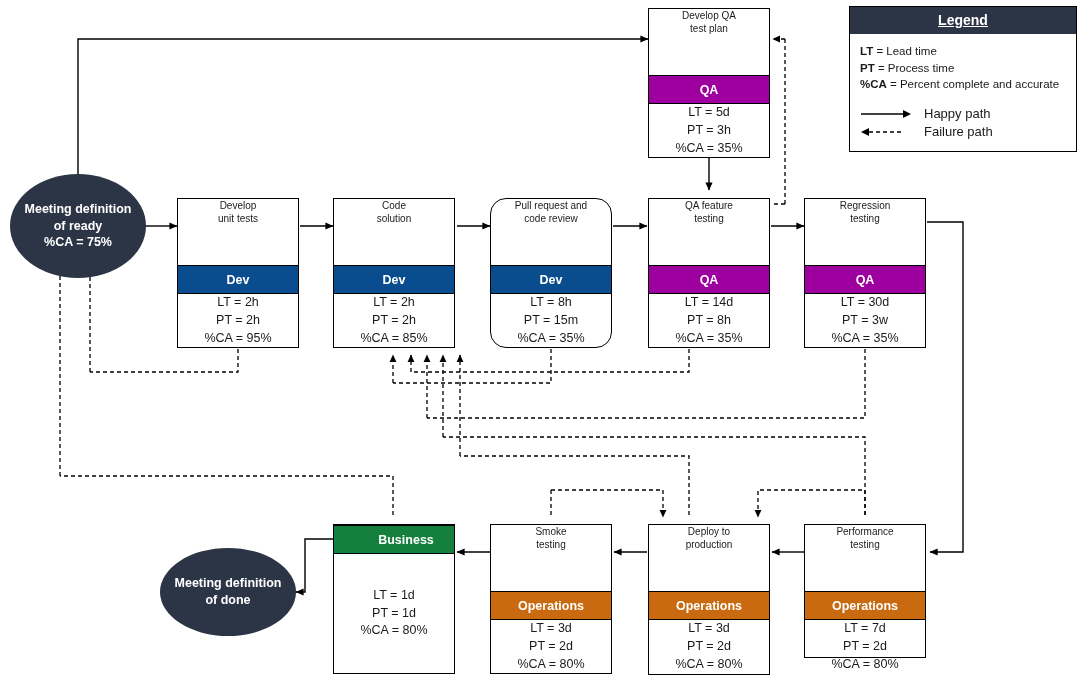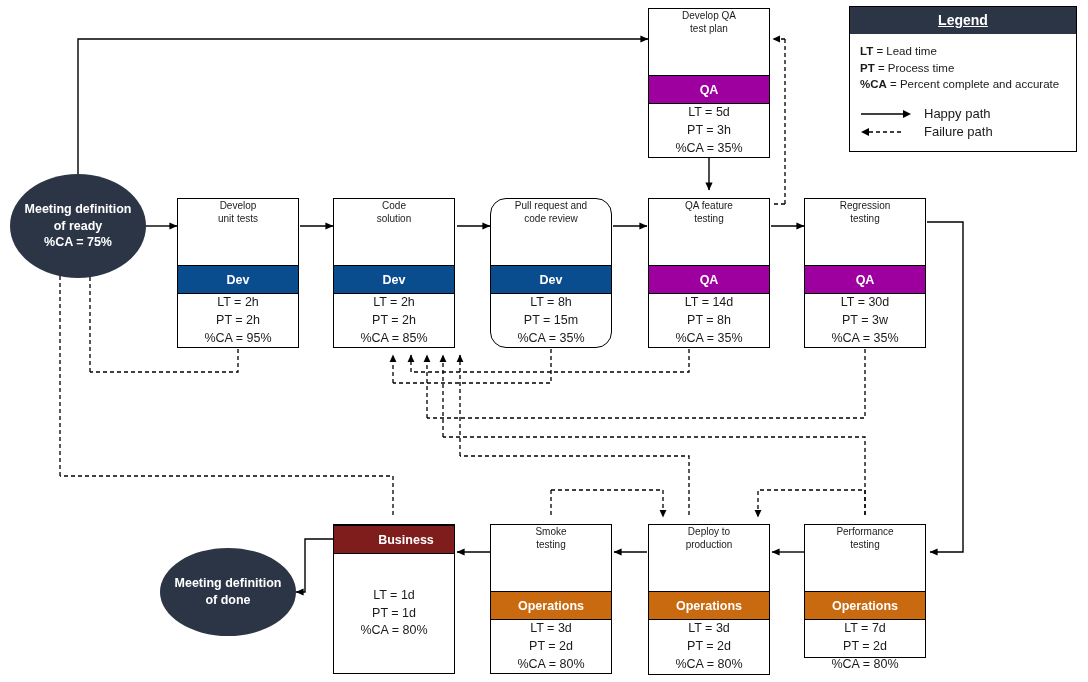--- a/index.html
+++ b/index.html
@@ -11,21 +11,21 @@
   
   .proc{position:absolute;border:1.5px solid #000;background:#fff;box-sizing:border-box;display:flex;flex-direction:column;z-index:3;}
   .proc .title{flex:0 0 auto;height:66px;display:flex;align-items:flex-start;justify-content:center;text-align:center;
                font-size:10px;color:#1a1a1a;line-height:1.3;padding:0 4px;}
   .proc .role{flex:0 0 auto;height:27px;display:flex;align-items:center;justify-content:center;
               font-size:12.5px;font-weight:bold;color:#ffffff;border-top:1.5px solid #000;border-bottom:1.5px solid #000;}
   .proc .metrics{flex:1 1 auto;display:flex;flex-direction:column;align-items:center;justify-content:center;
                  font-size:12.5px;color:#1a1a1a;line-height:1.42;}
   .role.dev{background:#0a4d8f;}
   .role.qa{background:#9d009e;}
-  .role.business{background:#7f1d1d;padding-left:24px;}
+  .role.business{background:#15803d;padding-left:24px;}
   .role.operations{background:#c96a10;}
 
   
   .ellipse{position:absolute;border-radius:50%;background:#2b3545;color:#ffffff;display:flex;
            align-items:center;justify-content:center;text-align:center;z-index:3;
            font-size:12.5px;font-weight:bold;line-height:1.35;}
   .ellipse.plain{font-weight:bold;}
 
   
   #legend{position:absolute;left:849px;top:6px;width:228px;border:1.5px solid #000;background:#fff;z-index:5;box-sizing:border-box;}

